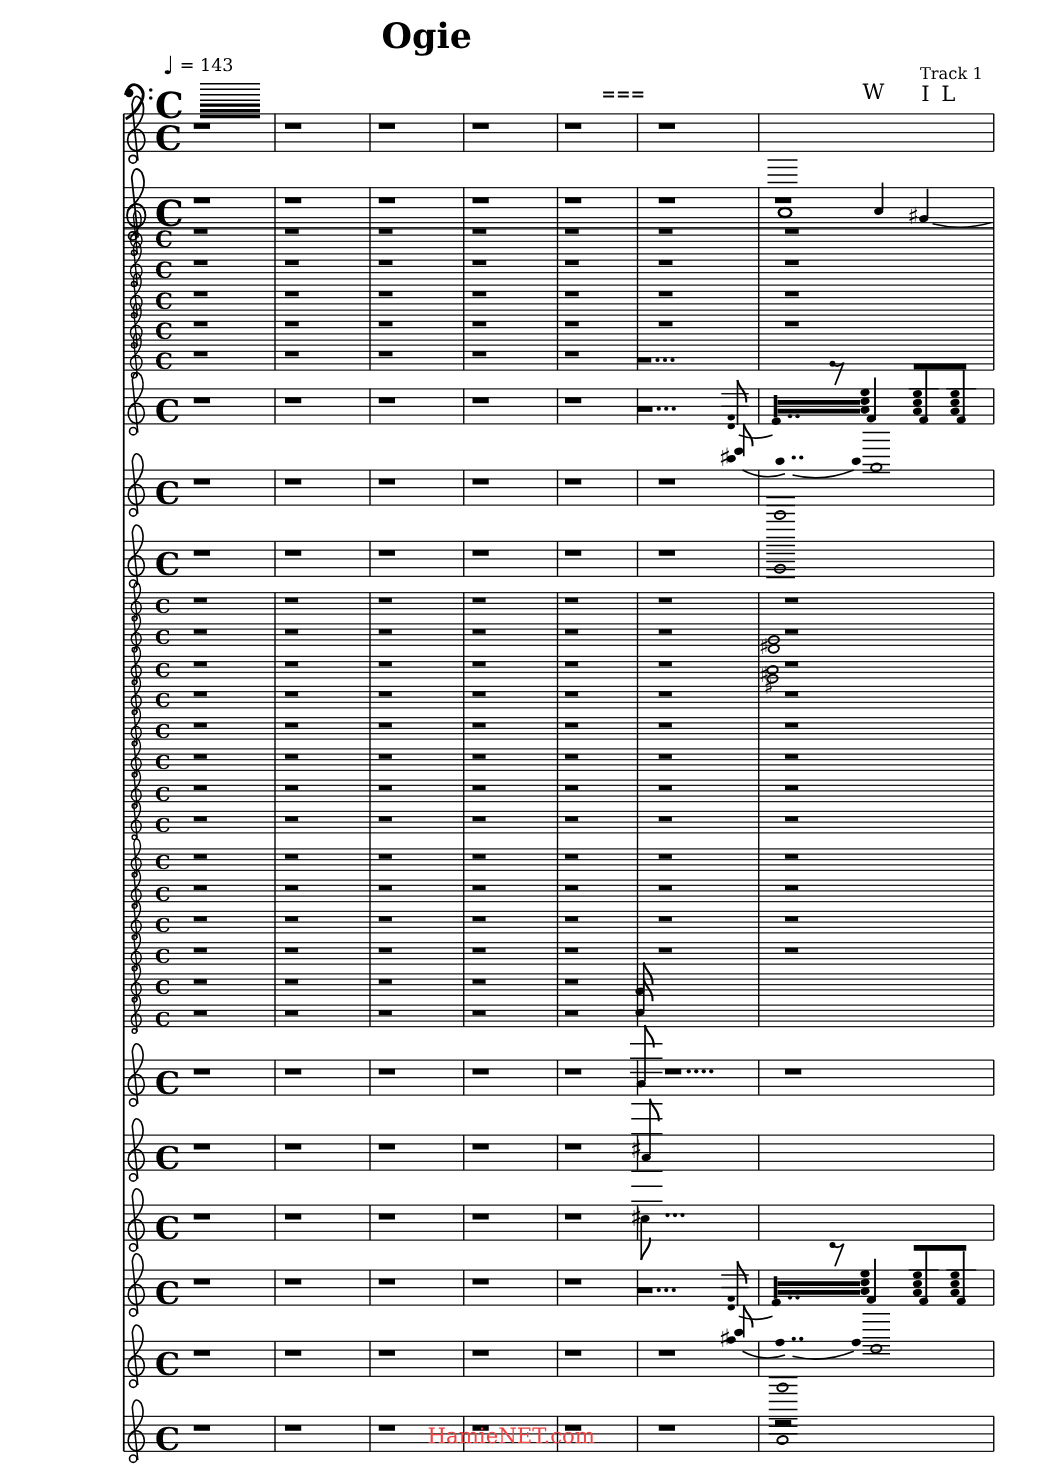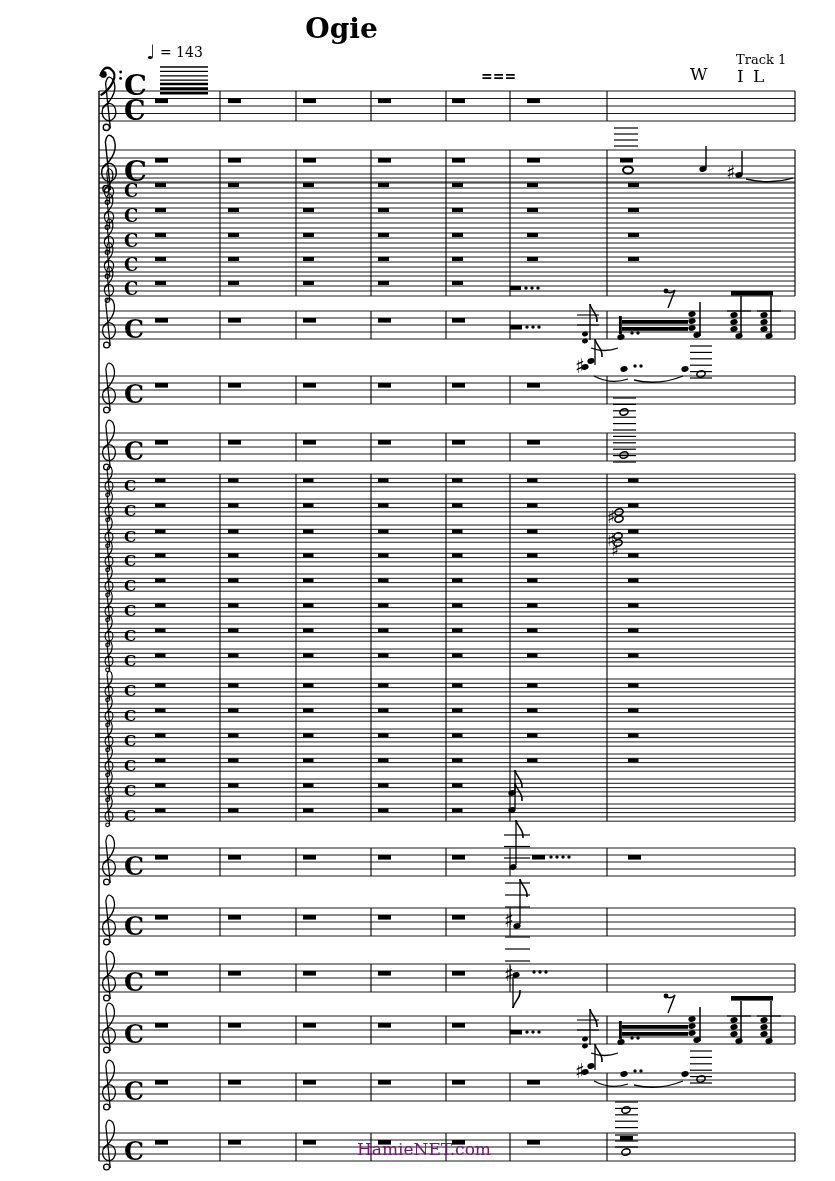--- a/index.html
+++ b/index.html
@@ -1,29 +1,29 @@
 <!DOCTYPE html>
 <html><head>
 <meta charset="utf-8">
 <style>
   html,body{margin:0;padding:0;background:#888;}
   #sheet{position:relative;width:835px;height:1181px;background:#ffffff;margin:0 auto;
          font-family:"DejaVu Serif", serif;color:#000;overflow:hidden;}
   #score-svg{position:absolute;left:0;top:0;}
   .abs{position:absolute;white-space:nowrap;}
   .title{left:0;top:12px;width:683px;text-align:center;font-size:28px;font-weight:bold;}
-  .tempo{left:130px;top:40px;font-size:14px;margin-left:16px;}
+  .tempo{left:130px;top:40px;font-size:14px;}
   .tempo .note{font-family:"DejaVu Sans",sans-serif;font-size:20px;vertical-align:-2px;}
   .track{left:736px;top:52px;font-size:13px;text-align:right;}
   .lyr{font-size:17px;}
   .lyr-w{left:690px;top:64px;}
   .lyr-i{left:737px;top:66px;}
   .lyr-l{left:753px;top:66px;}
   .dashes{left:481px;top:68px;font-family:"DejaVu Sans",sans-serif;font-size:14px;font-weight:bold;letter-spacing:0px;}
-  .watermark{left:357px;top:1139px;font-size:17px;color:#701a75;}
+  .watermark{left:342px;top:1139px;font-size:17px;color:#ef4444;}
 </style>
 </head>
 <body>
 
 <div id="sheet">
   <svg id="score-svg" width="835" height="1181" viewBox="0 0 835 1181">
       <line x1="99" y1="91" x2="795" y2="91" stroke="#1a1a1a" stroke-width="1"></line>
       <line x1="99" y1="98.5" x2="795" y2="98.5" stroke="#1a1a1a" stroke-width="1"></line>
       <line x1="99" y1="106" x2="795" y2="106" stroke="#1a1a1a" stroke-width="1"></line>
       <line x1="99" y1="113.5" x2="795" y2="113.5" stroke="#1a1a1a" stroke-width="1"></line>

